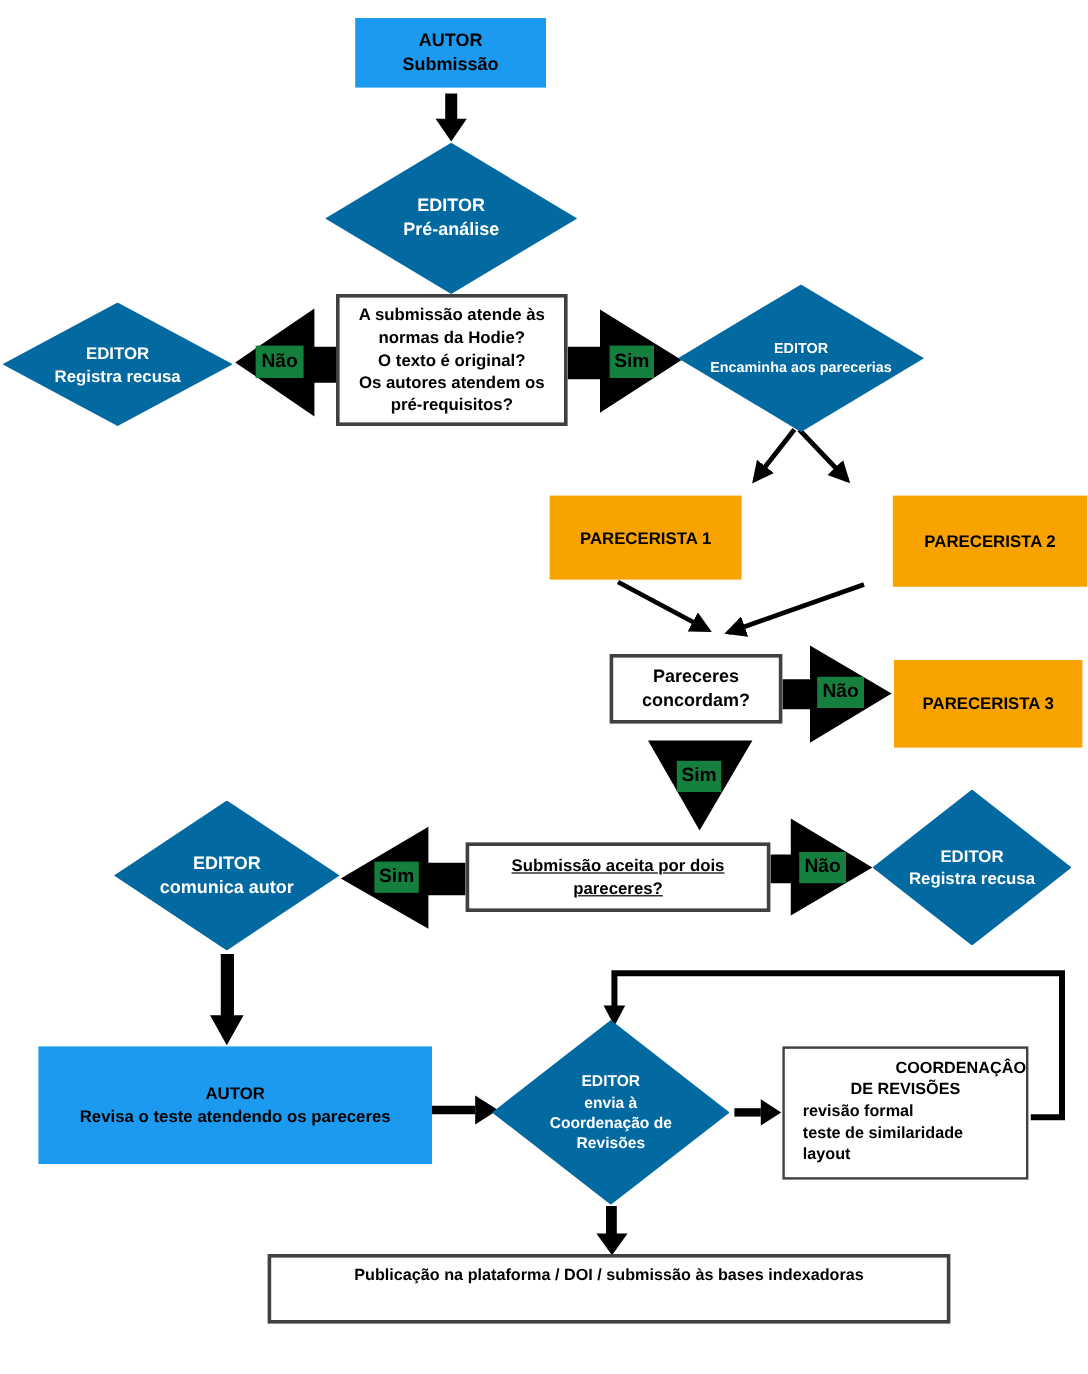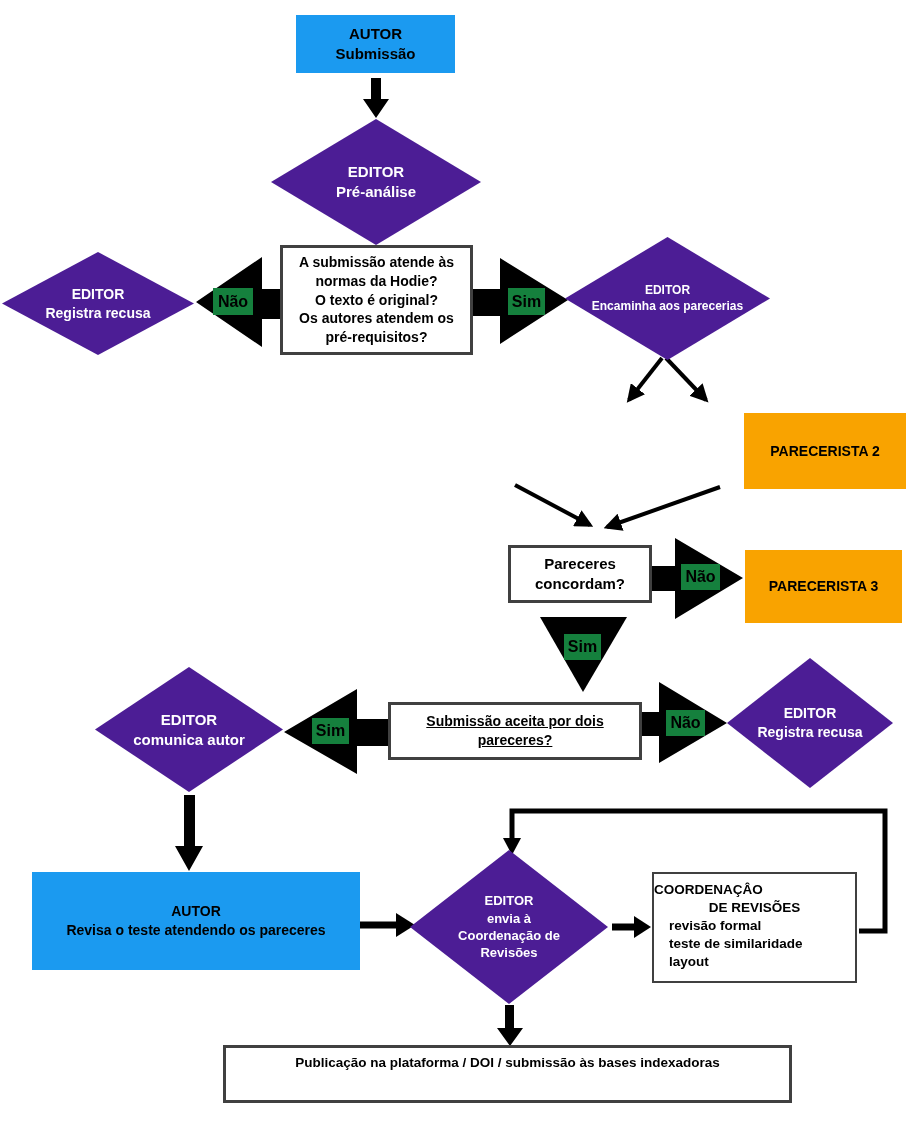--- a/index.html
+++ b/index.html
@@ -7,21 +7,21 @@
     position:relative;width:907px;height:1145px;background:#ffffff;
     font-family:"Liberation Sans", sans-serif;font-weight:700;color:#000;
     overflow:hidden;
   }
   #connectors{position:absolute;left:0;top:0;width:907px;height:1145px;z-index:1;}
   .node{position:absolute;z-index:2;display:flex;flex-direction:column;
         align-items:center;justify-content:center;text-align:center;box-sizing:border-box;}
   .blue{background:#1b9af0;}
   .orange{background:#f9a300;font-size:14px;}
   .whitebox{background:#ffffff;border:3px solid #404040;}
-  .diamond{background:#4c1d95;color:#fff;
+  .diamond{background:#0369a1;color:#fff;
         clip-path:polygon(50% 0,100% 50%,50% 100%,0 50%);}
   .line{line-height:1.33;}
   .edge-label{position:absolute;z-index:3;background:#15803d;color:#000;
         display:flex;align-items:center;justify-content:center;font-size:16px;}
 
   
   #n-autor1{left:296px;top:15px;width:159px;height:58px;font-size:15px;}
   #d-preanalise{left:271px;top:119px;width:210px;height:126px;font-size:15px;}
   #n-questions{left:280px;top:245px;width:193px;height:110px;font-size:14px;border-width:3px;}
   #d-recusa1{left:2px;top:252px;width:192px;height:103px;font-size:14px;}
@@ -116,20 +116,23 @@
   <div class="node diamond" id="d-recusa1">
     <div class="line">EDITOR</div>
     <div class="line">Registra recusa</div>
   </div>
 
   <div class="node diamond" id="d-encaminha">
     <div class="line">EDITOR</div>
     <div class="line">Encaminha aos parecerias</div>
   </div>
 
+  <div class="node orange" id="n-p1">
+    <div class="line">PARECERISTA 1</div>
+  </div>
   <div class="node orange" id="n-p2">
     <div class="line">PARECERISTA 2</div>
   </div>
 
   <div class="node whitebox" id="n-pareceres">
     <div class="line">Pareceres</div>
     <div class="line">concordam?</div>
   </div>
 
   <div class="node orange" id="n-p3">
@@ -157,21 +160,21 @@
   </div>
 
   <div class="node diamond" id="d-envia">
     <div class="line">EDITOR</div>
     <div class="line">envia à</div>
     <div class="line">Coordenação de</div>
     <div class="line">Revisões</div>
   </div>
 
   <div class="node whitebox" id="n-coord">
-    <div class="line" style="width:100%;text-align:left;">COORDENAÇÂO</div>
+    <div class="line" style="width:100%;text-align:right;">COORDENAÇÂO</div>
     <div class="line" style="width:100%;text-align:center;">DE REVISÕES</div>
     <div class="line items">revisão formal</div>
     <div class="line items">teste de similaridade</div>
     <div class="line items">layout</div>
   </div>
 
   <div class="node whitebox" id="n-pub">
     <div class="line">Publicação na plataforma / DOI / submissão às bases indexadoras</div>
   </div>
 

